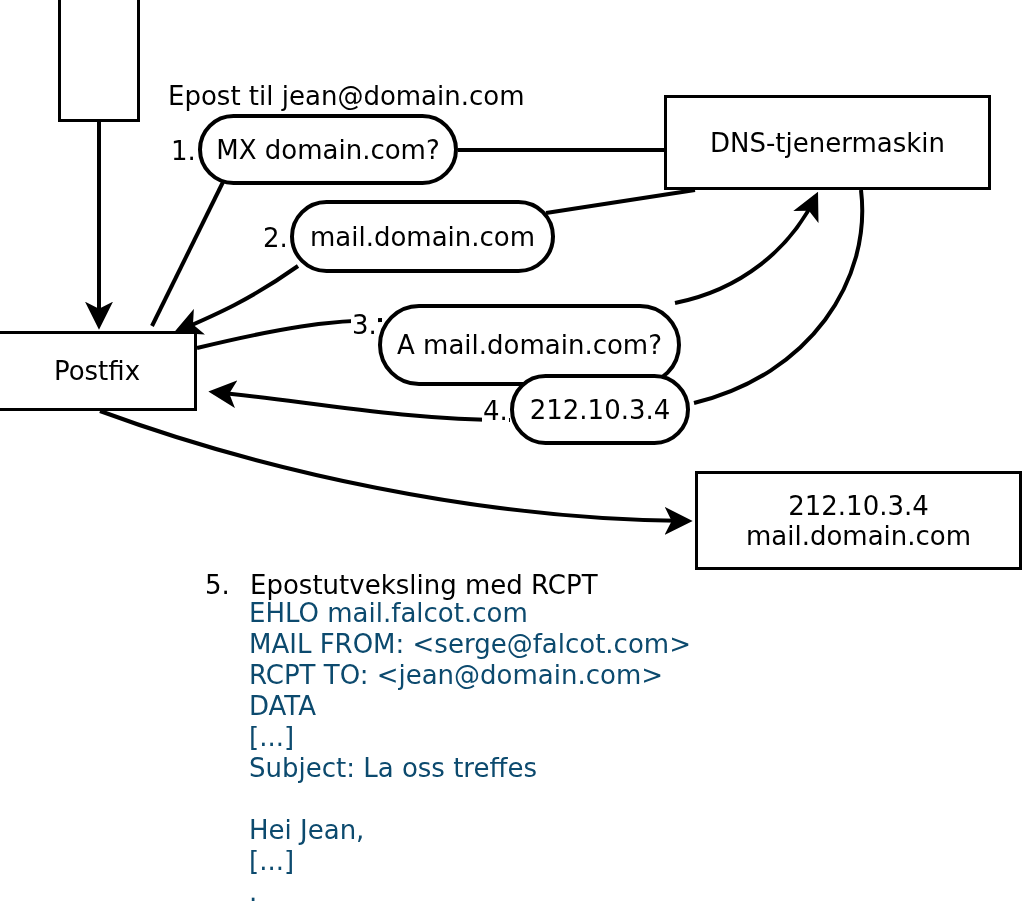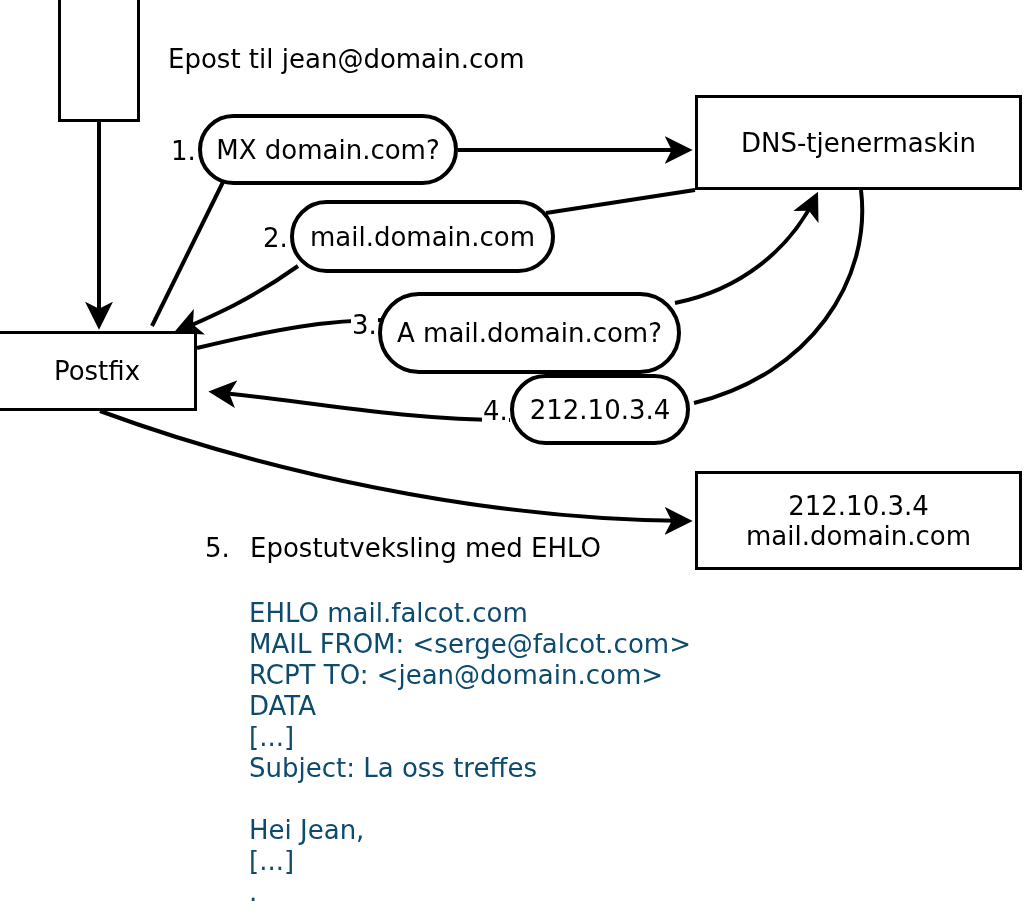--- a/index.html
+++ b/index.html
@@ -45,20 +45,21 @@
     align-items: center;
     justify-content: center;
     text-align: left;
     color: #000000;
     border-radius: 999px;
   }
   .plain-text {
     position: absolute;
     color: #000000;
     white-space: pre;
+    margin-top: 37px;
   }
   .step-num {
     position: absolute;
     color: #000000;
     white-space: pre;
     background: #ffffff;
     z-index: 5;
     padding: 0 1px;
   }
   .smtp-block {
@@ -106,51 +107,51 @@
   <div class="node-box" style="left:58px; top:-8px; width:82px; height:130px;">
     <span class="fs26"></span>
   </div>
 
   <div class="plain-text fs28" style="left:168px; top:44px;">Epost til jean@domain.com</div>
 
   <div class="node-box" style="left:-3px; top:331px; width:200px; height:80px;">
     <span class="fs28">Postfix</span>
   </div>
 
-  <div class="node-box" style="left:695px; top:95px; width:327px; height:95px;">
+  <div class="node-box" style="left:664px; top:95px; width:327px; height:95px;">
     <span class="fs28">DNS-tjenermaskin</span>
   </div>
 
   <div class="node-box" style="left:695px; top:471px; width:327px; height:99px;">
     <span class="fs28">212.10.3.4</span>
     <span class="fs28">mail.domain.com</span>
   </div>
 
   <div class="node-pill" style="left:198px; top:114px; width:260px; height:71px;">
     <span class="fs28">MX domain.com?</span>
   </div>
   <div class="step-num fs28" style="left:170px; top:136px;">1.</div>
 
   <div class="node-pill" style="left:290px; top:200px; width:265px; height:73px;">
     <span class="fs28">mail.domain.com</span>
   </div>
   <div class="step-num fs28" style="left:262px; top:223px;">2.</div>
 
-  <div class="node-pill" style="left:378px; top:292px; width:303px; height:82px;">
+  <div class="node-pill" style="left:378px; top:304px; width:303px; height:82px;">
     <span class="fs28">A mail.domain.com?</span>
   </div>
   <div class="step-num fs28" style="left:351px; top:310px;">3.</div>
 
   <div class="node-pill" style="left:510px; top:374px; width:180px; height:71px;">
     <span class="fs28">212.10.3.4</span>
   </div>
   <div class="step-num fs28" style="left:482px; top:396px;">4.</div>
 
   <div class="plain-text fs28" style="left:205px; top:533px;">5.</div>
-  <div class="plain-text fs28" style="left:250px; top:533px;">Epostutveksling med EHLO</div>
+  <div class="plain-text fs28" style="left:250px; top:533px;">Epostutveksling med RCPT</div>
 
   <div class="smtp-block fs28" style="left:249px; top:598px;">EHLO mail.falcot.com
 MAIL FROM: &lt;serge@falcot.com&gt;
 RCPT TO: &lt;jean@domain.com&gt;
 DATA
 [...]
 Subject: La oss treffes
 
 Hei Jean,
 [...]

